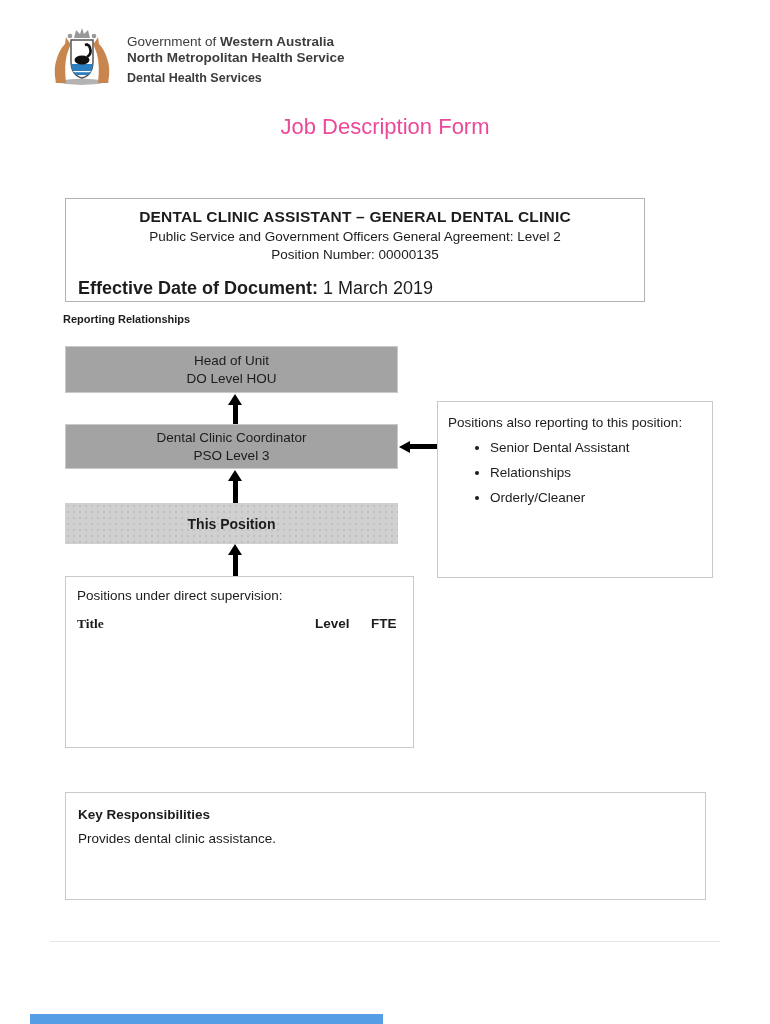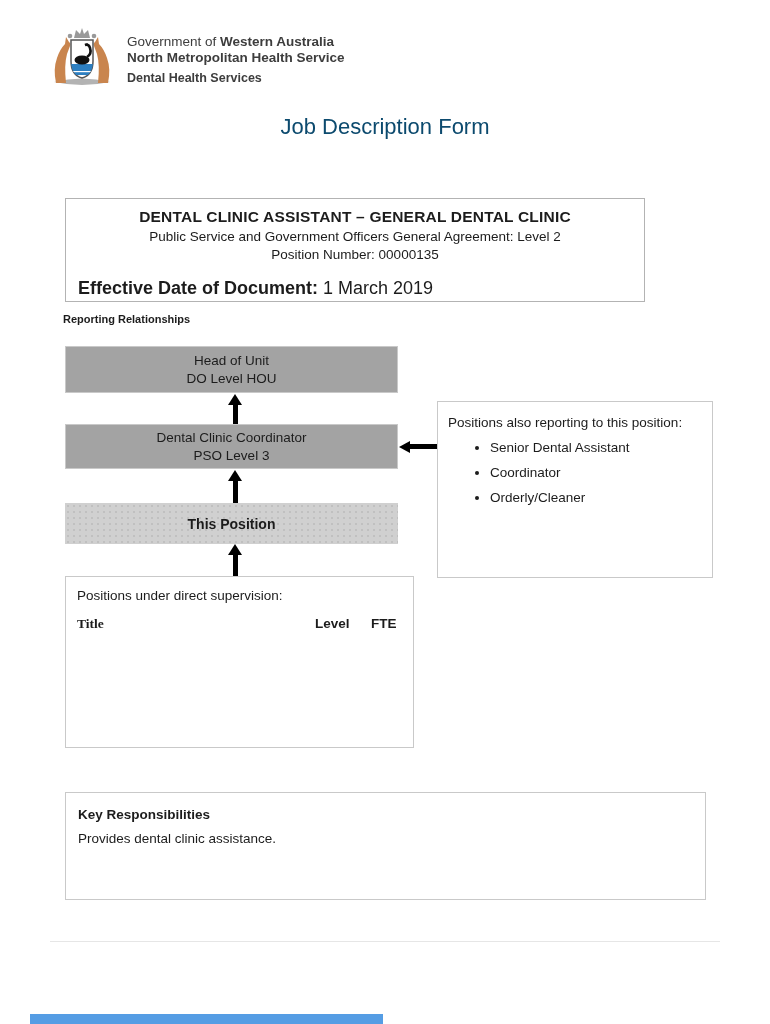--- a/index.html
+++ b/index.html
@@ -9,21 +9,21 @@
   }
   
   .crest{position:absolute;left:48px;top:27px;width:68px;height:62px;}
   .org-text{position:absolute;left:127px;top:34px;color:#3d3d3d;}
   .org-line1{font-size:13.5px;line-height:16px;}
   .org-line1 b{font-weight:bold;}
   .org-line2{font-size:13.5px;line-height:16px;font-weight:bold;}
   .org-line3{font-size:12.5px;line-height:15px;font-weight:bold;margin-top:5px;}
   
   .page-title{position:absolute;left:0;top:114px;width:100%;text-align:center;
-    font-size:22px;font-weight:400;color:#0c4a6e;}
+    font-size:22px;font-weight:400;color:#ec4899;}
   
   .title-box{position:absolute;left:65px;top:198px;width:580px;height:104px;
     border:1px solid #b3b3b3;box-sizing:border-box;}
   .tb-line1{margin-top:9px;text-align:center;font-size:15.5px;font-weight:bold;letter-spacing:.2px;}
   .tb-line2{margin-top:3px;text-align:center;font-size:13.5px;}
   .tb-line3{margin-top:3px;text-align:center;font-size:13.5px;}
   .tb-eff{margin-top:16px;padding-left:12px;font-size:18px;}
   .tb-eff .lbl{font-weight:bold;}
   
   .rep-heading{position:absolute;left:63px;top:313px;font-size:11px;font-weight:bold;}
@@ -150,21 +150,21 @@
 
   <div class="arrow-left">
     <div class="ahead"></div>
       <div class="ashaft"></div>
   </div>
 
   <div class="box-also">
     <div>Positions also reporting to this position:</div>
     <ul>
       <li>Senior Dental Assistant</li>
-      <li>Coordinator</li>
+      <li>Relationships</li>
       <li>Orderly/Cleaner</li>
     </ul>
   </div>
 
   <div class="box-sup">
     <div>Positions under direct supervision:</div>
     <div class="sup-cols">
       <span class="sup-col-title">Title</span>
       <span class="sup-col-level">Level</span>
       <span class="sup-col-fte">FTE</span>

